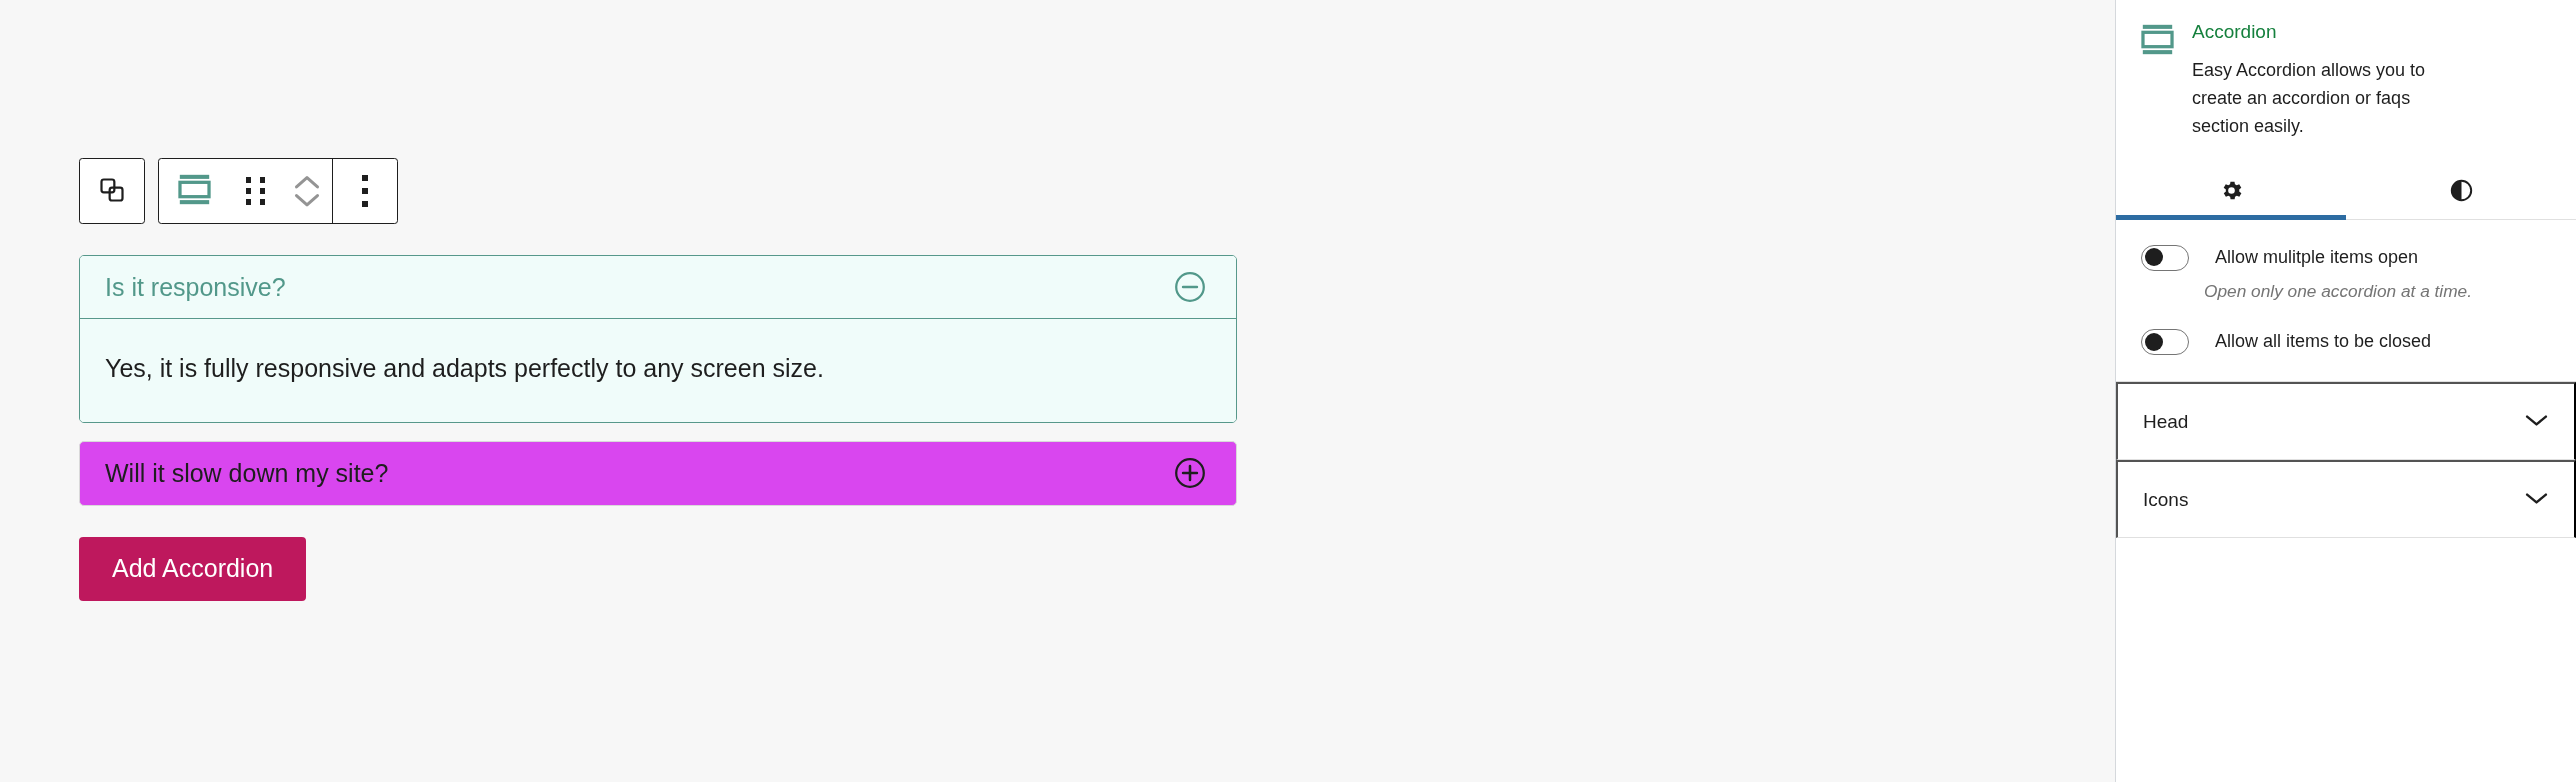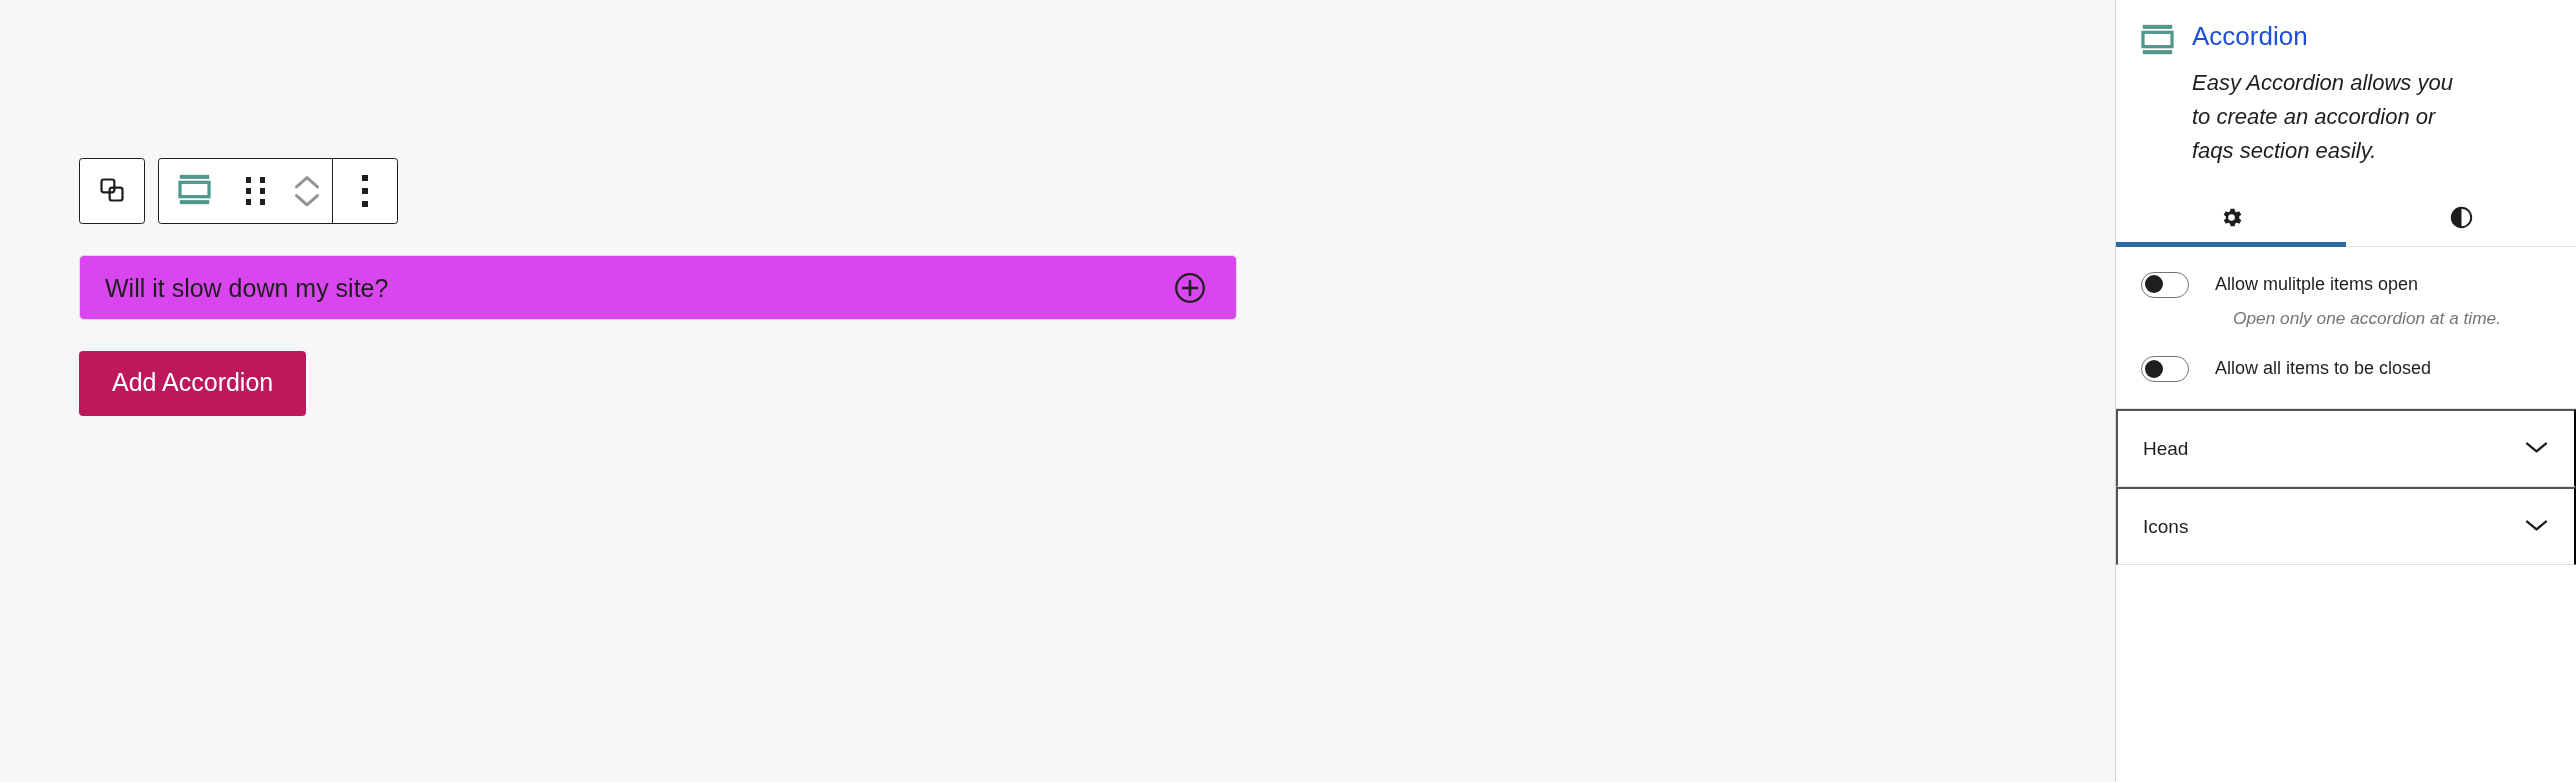--- a/index.html
+++ b/index.html
@@ -182,32 +182,31 @@
     gap: 18px;
     padding: 21.4px 25px 25px 25px;
   }
 
   .sb-block-icon {
     flex: 0 0 auto;
     margin-top: 2.5px;
   }
 
   .sb-block-name {
-    font-size: 26px;
-    color: #1d4ed8;
+    font-size: 19px;
+    color: #15803d;
     line-height: 1.2;
     margin-bottom: 13px;
   }
 
   .sb-block-desc {
-    font-size: 22px;
+    font-size: 18px;
     color: #1e1e1e;
     line-height: 1.55;
     max-width: 272px;
-    font-style: italic;
   }
 
   
   .sb-tabs {
     display: flex;
     border-bottom: 1.6px solid #e0e0e0;
     height: 54px;
   }
   .sb-tab {
     flex: 1 1 0;
@@ -268,21 +267,20 @@
     line-height: 1.3;
   }
 
   .toggle-help {
     font-size: 17.3px;
     font-style: italic;
     color: #757575;
     line-height: 1.45;
     margin: 0 0 25px 63px;
     max-width: 297px;
-    text-align: right;
   }
   .toggle-help.last { margin-bottom: 3.3px; }
 
   
   .sb-panel {
     display: flex;
     align-items: center;
     justify-content: space-between;
     padding: 8px 25px;
     height: 78px;
@@ -355,20 +353,34 @@
           <i></i>
             <i></i>
             <i></i>
         </span>
       </button>
     </div>
   </div>
 
   <div class="accordion-wrap">
 
+    <div class="acc-item is-open">
+      <div class="acc-header">
+        <span class="acc-title">Is it responsive?</span>
+        <span class="acc-toggle-icon">
+          <svg width="36" height="36" viewBox="0 0 24 24" fill="none">
+            <circle cx="12" cy="12" r="9.2" stroke="#52988a" stroke-width="1.5"></circle>
+            <line x1="7.4" y1="12" x2="16.6" y2="12" stroke="#52988a" stroke-width="1.7" stroke-linecap="round"></line>
+          </svg>
+        </span>
+      </div>
+      <div class="acc-content">
+        <p>Yes, it is fully responsive and adapts perfectly to any screen size.</p>
+      </div>
+    </div>
 
     <div class="acc-item">
       <div class="acc-header">
         <span class="acc-title">Will it slow down my site?</span>
         <span class="acc-toggle-icon">
           <svg width="36" height="36" viewBox="0 0 24 24" fill="none">
             <circle cx="12" cy="12" r="9.2" stroke="#1e1e1e" stroke-width="1.5"></circle>
             <line x1="7.4" y1="12" x2="16.6" y2="12" stroke="#1e1e1e" stroke-width="1.7" stroke-linecap="round"></line>
             <line x1="12" y1="7.4" x2="12" y2="16.6" stroke="#1e1e1e" stroke-width="1.7" stroke-linecap="round"></line>
           </svg>

